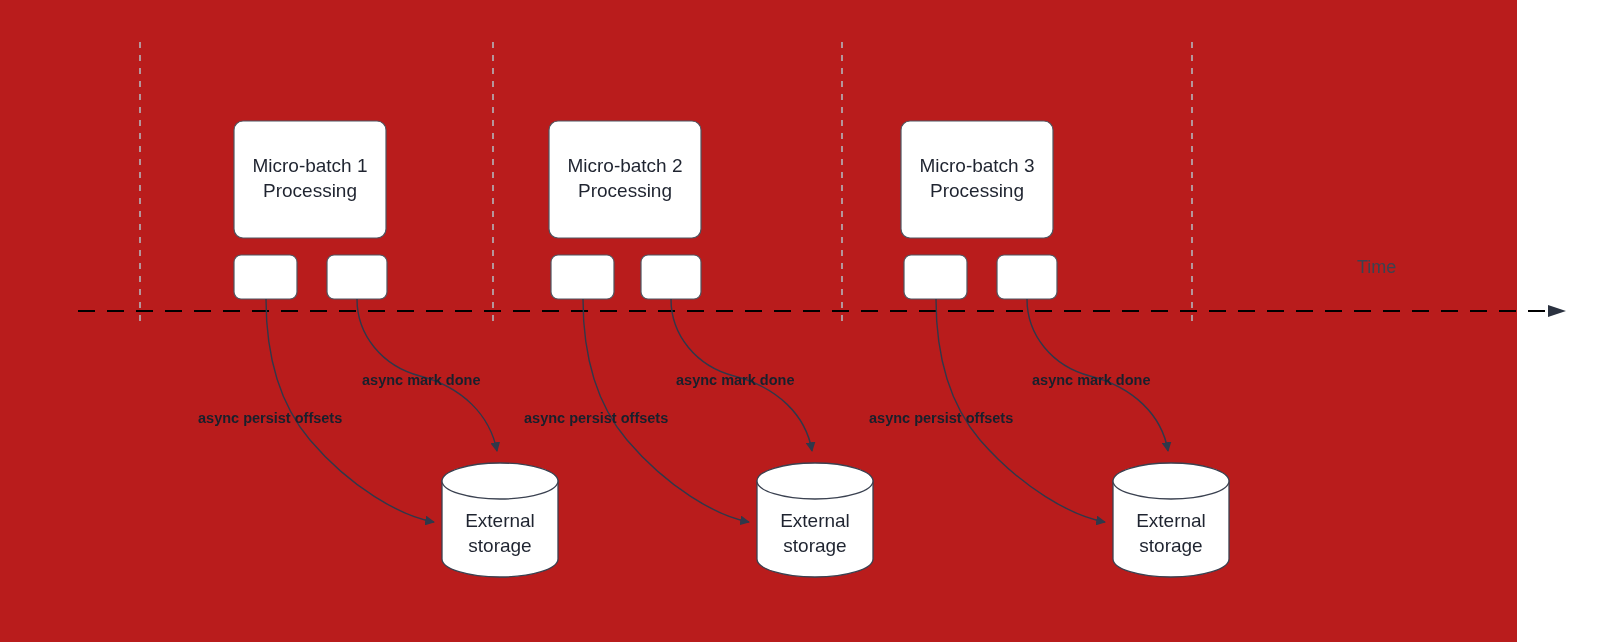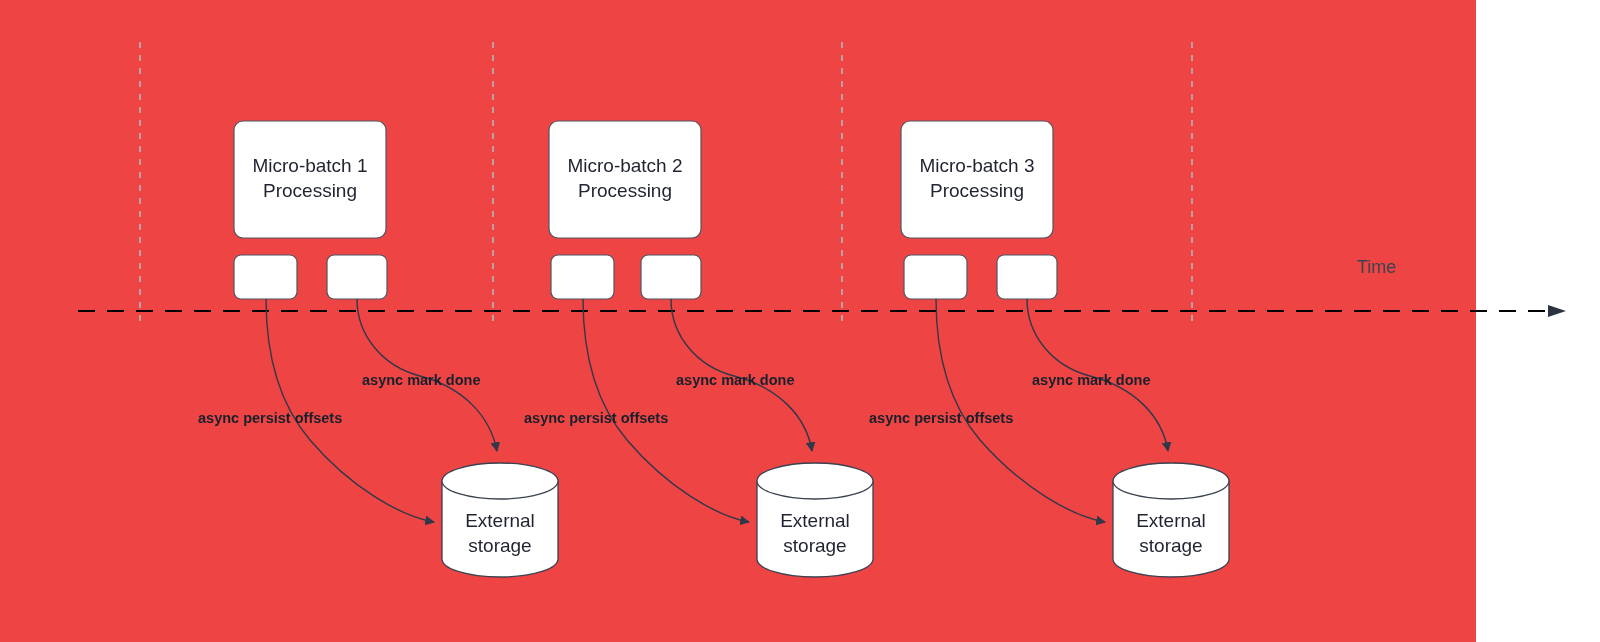--- a/index.html
+++ b/index.html
@@ -10,21 +10,22 @@
   body {
     width: 1600px;
     height: 642px;
     font-family: "Liberation Sans", sans-serif;
     overflow: hidden;
   }
   #diagram-root {
     position: relative;
     width: 1476px;
     height: 642px;
-    background: #ef4444;
+    background: #b91c1c;
+    padding-left: 41px;
   }
   svg.canvas {
     position: absolute;
     top: 0;
     left: 0;
     width: 1600px;
     height: 642px;
   }
   .box-text {
     font-family: "Liberation Sans", sans-serif;

